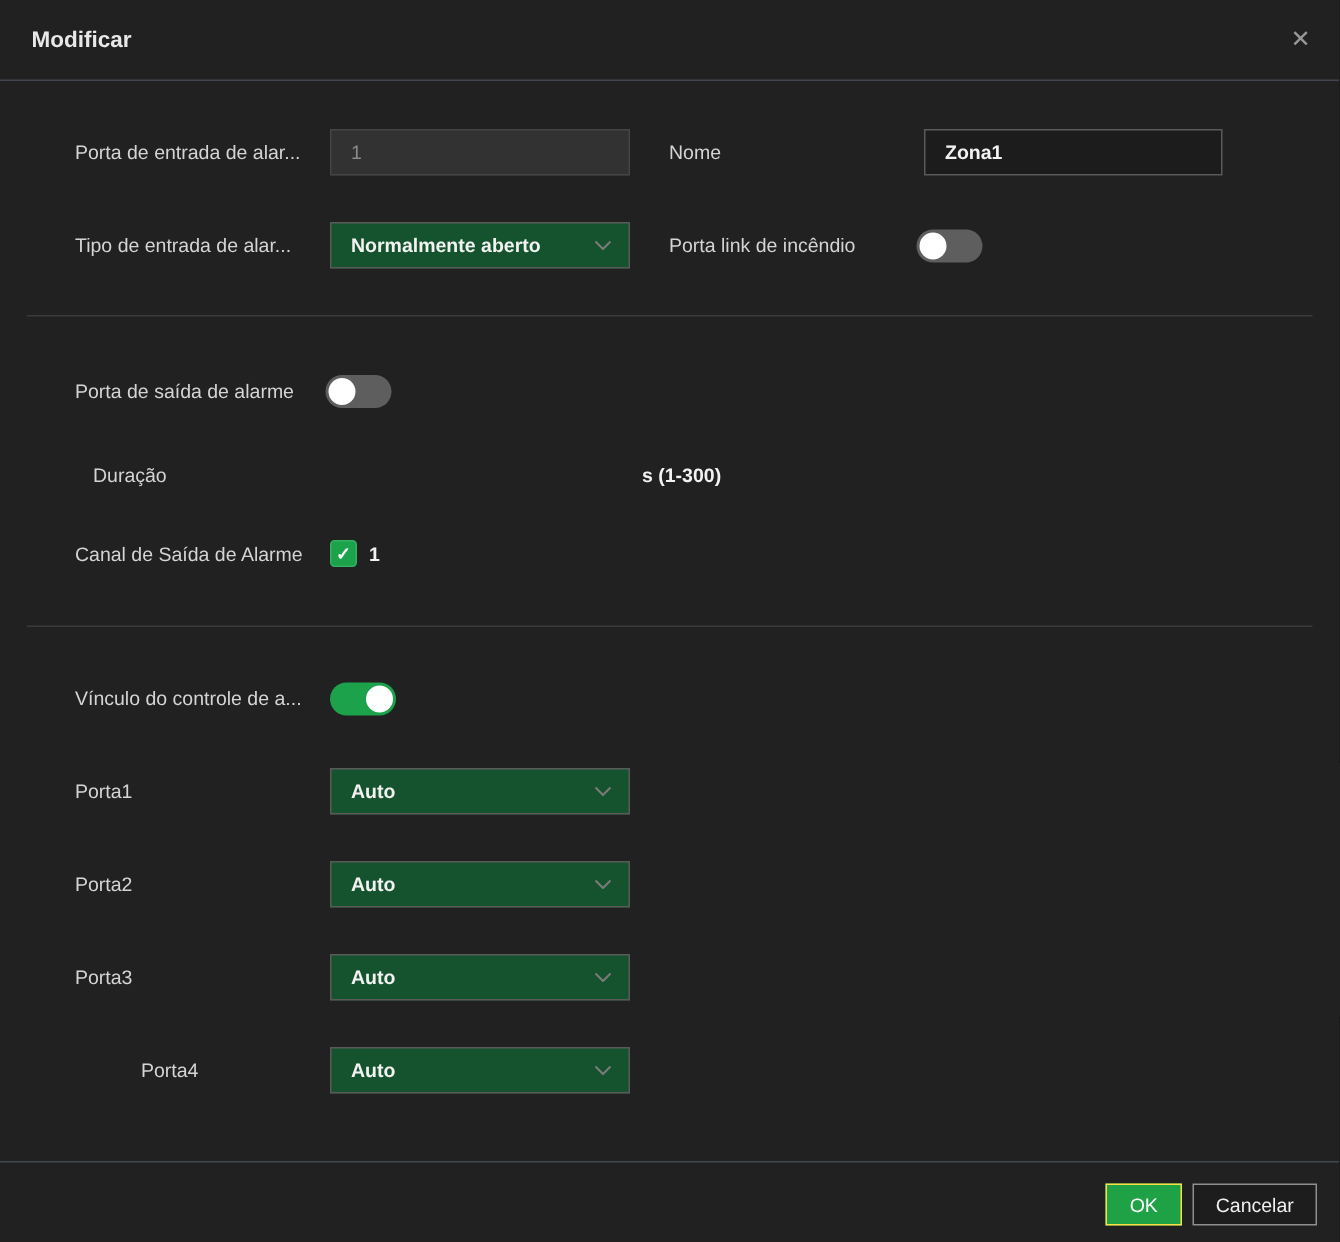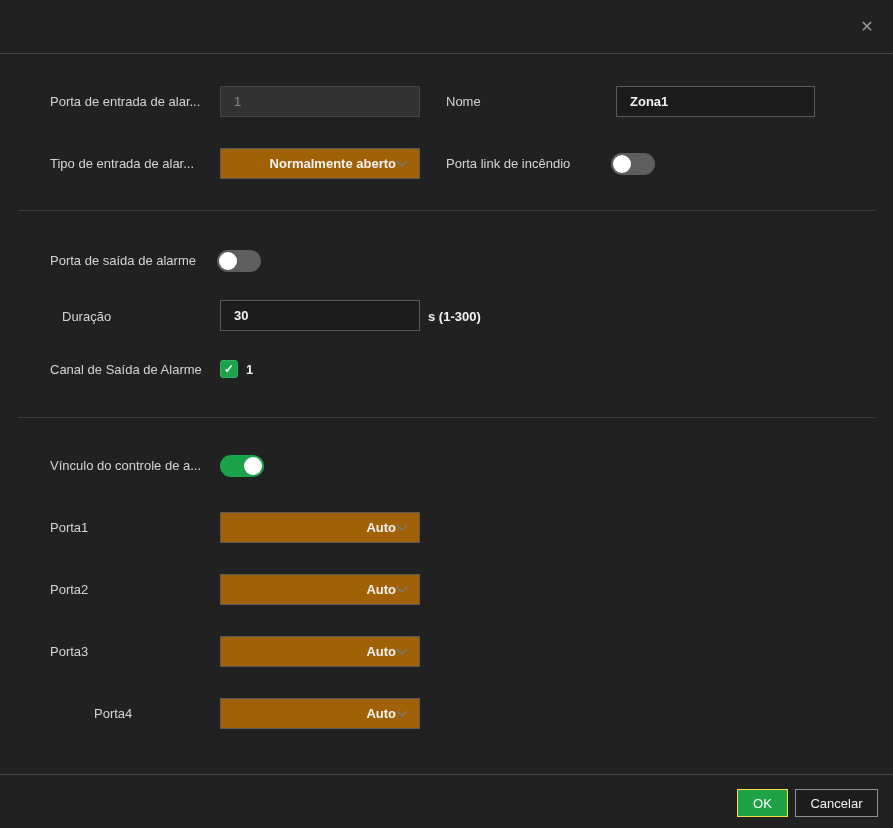--- a/index.html
+++ b/index.html
@@ -24,22 +24,22 @@
   input.txt {
     position:absolute; width:200px; height:31px;
     background:#1c1c1c; border:1px solid #5a5a5a;
     color:#f2f2f2; font-size:13px; font-weight:bold;
     padding:0 8px 0 13px; font-family:inherit; outline:none;
   }
   input.txt.disabled { background:#323232; border:1px solid #454545; color:#8a8a8a; font-weight:normal; }
 
   .select {
     position:absolute; width:200px; height:31px;
-    background:#a16207; border:1px solid #5a5a5a;
-    display:flex; align-items:center; cursor:pointer;text-align:right;
+    background:#14532d; border:1px solid #5a5a5a;
+    display:flex; align-items:center; cursor:pointer;
   }
   .select .sel-text { font-size:13px; font-weight:bold; color:#f2f2f2; padding-left:13px;
                       flex:1; white-space:nowrap; overflow:hidden; }
   .select .chev { margin-right:11px; display:flex; align-items:center; }
 
   .toggle { position:absolute; width:44px; height:22px; border-radius:11px; background:#5e5e5e; cursor:pointer; }
   .toggle .knob { position:absolute; top:2px; left:2px; width:18px; height:18px; border-radius:50%; background:#ffffff; }
   .toggle.on { background:#1ba24b; }
   .toggle.on .knob { left:24px; }
 
@@ -55,20 +55,21 @@
          display:flex; align-items:center; justify-content:center; }
   .btn-ok { left:737px; top:789px; width:51px; background:#1fa146; border:1px solid #fde047; color:#ffffff; }
   .btn-cancel { left:795px; top:789px; width:83px; background:#1d1d1d; border:1px solid #8f8f8f; color:#f0f0f0; }
 </style>
 </head>
 <body>
 
 <div class="dialog">
 
   <div class="header">
+    <div class="title">Modificar</div>
     <div class="close">✕</div>
   </div>
 
   <div class="lbl" style="left:50px; top:93px;">Porta de entrada de alar...</div>
   <input class="txt disabled" style="left: 220px; top: 86px;" disabled="" value="1">
 
   <div class="lbl" style="left:446px; top:93px;">Nome</div>
   <input class="txt" style="left: 616px; top: 86px; width: 199px;" value="Zona1">
 
   <div class="lbl" style="left:50px; top:155px;">Tipo de entrada de alar...</div>
@@ -87,21 +88,20 @@
   </div>
 
   <div class="sec-divider" style="top:210px;"></div>
 
   <div class="lbl" style="left:50px; top:252px;">Porta de saída de alarme</div>
   <div class="toggle off" style="left:217px; top:250px;">
     <span class="knob"></span>
   </div>
 
   <div class="lbl" style="left:50px; top:308px;margin-left:12px;">Duração</div>
-  <input class="txt" style="left: 220px; top: 300px;" value="30">
   <div class="val-suffix" style="left:428px; top:308px;">s (1-300)</div>
 
   <div class="lbl" style="left:50px; top:361px;">Canal de Saída de Alarme</div>
   <div class="checkbox" style="left:220px; top:360px;">
     <span>✓</span>
   </div>
   <div class="val-suffix" style="left:246px; top:361px;">1</div>
 
   <div class="sec-divider" style="top:417px;"></div>
 

